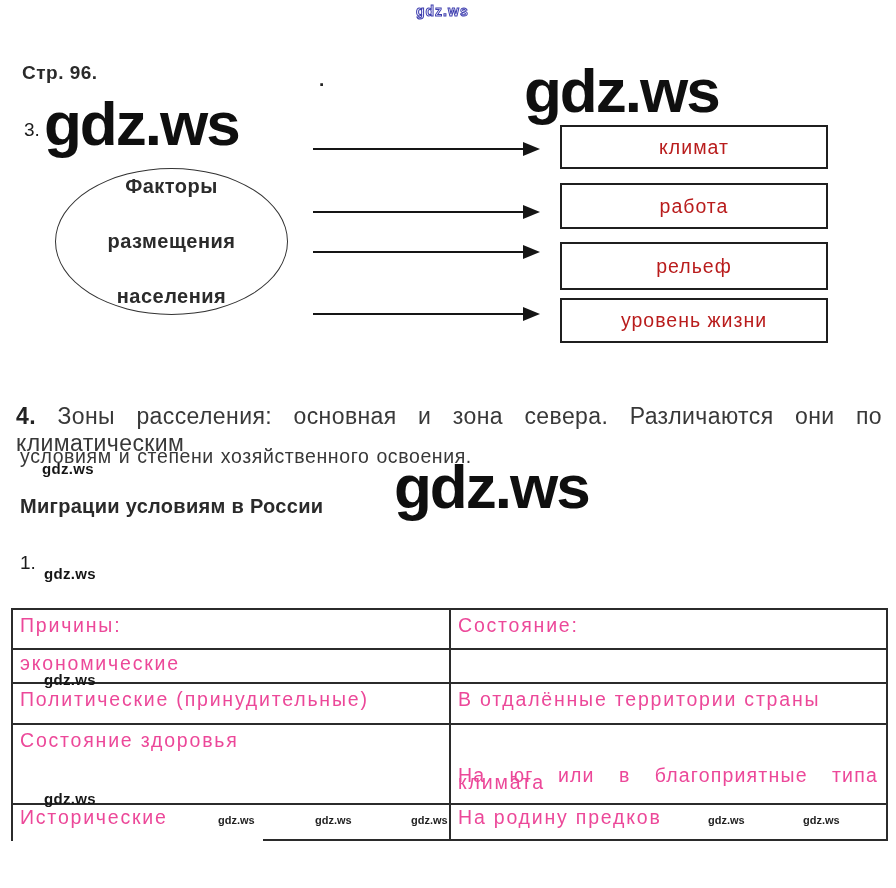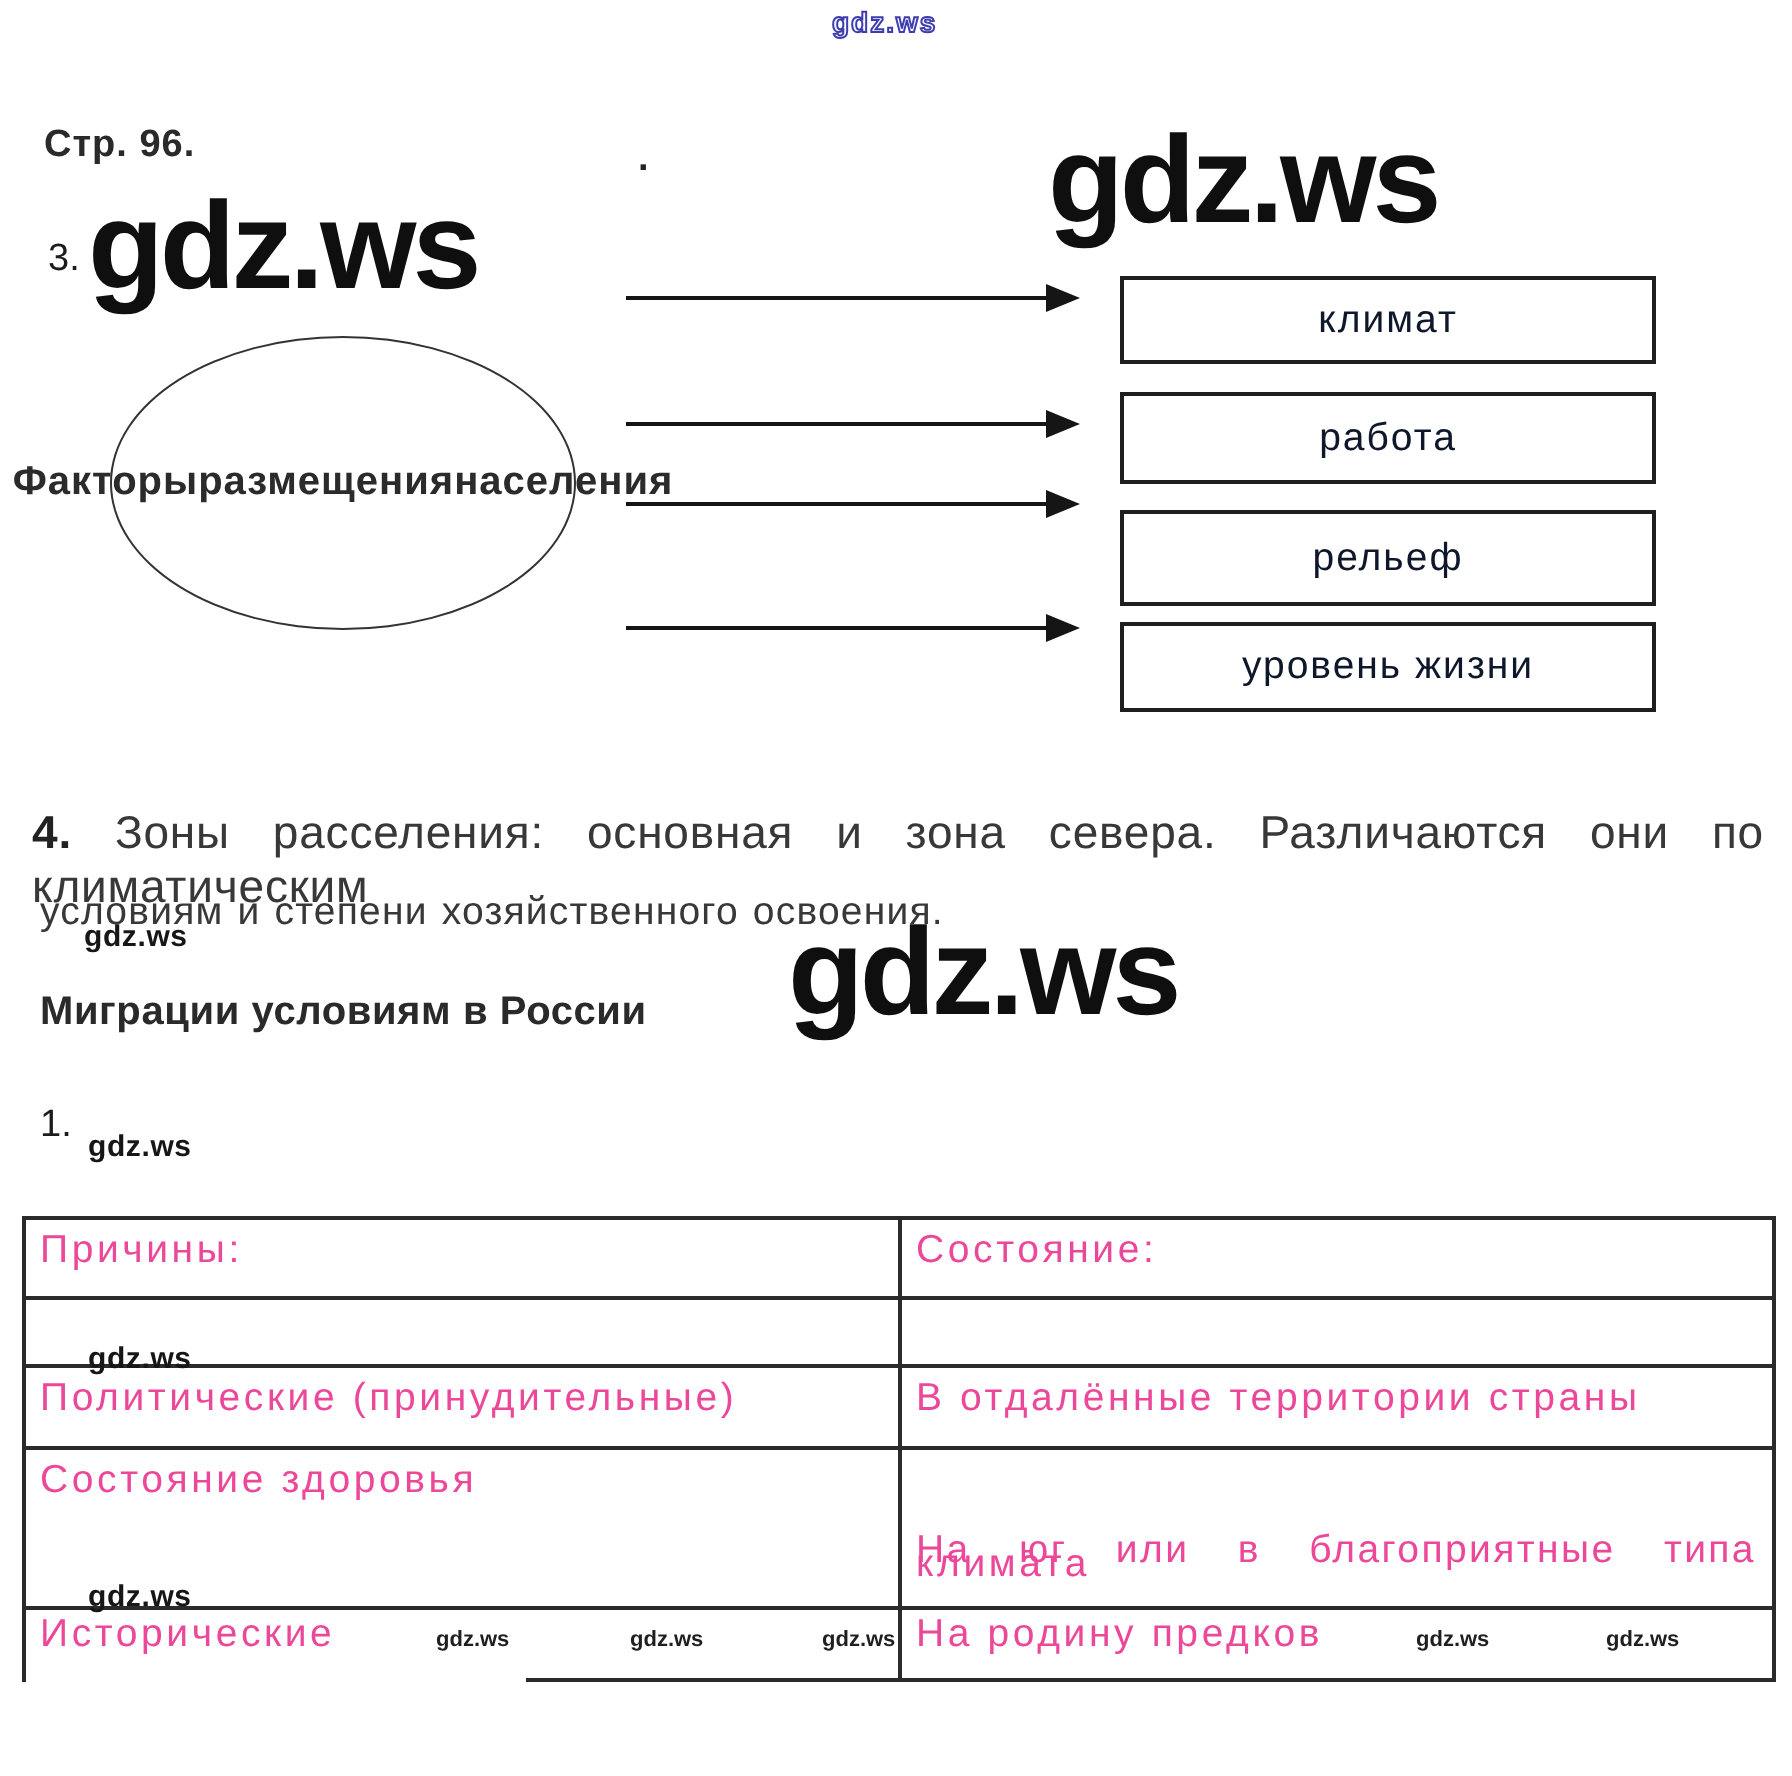--- a/index.html
+++ b/index.html
@@ -21,33 +21,34 @@
   .wm-xs { font-size:11px; font-weight:700; color:#1f1f1f; }
 
   .page-heading { left:22px; top:62px; font-size:19px; font-weight:700; color:#2a2a2a; letter-spacing:0.5px; }
   .stray-dot { left:319px; top:69px; font-size:19px; font-weight:700; color:#222; }
   .q-num { font-size:19px; color:#1c1c1c; }
 
   
   .ellipse {
     position:absolute; left:55px; top:168px; width:233px; height:147px;
     border:1.5px solid #333; border-radius:50%; box-sizing:border-box;
-    display:flex; flex-direction:row; justify-content:center; align-items:center;
+    display:flex; flex-direction:column; justify-content:center; align-items:center;
     font-size:20px; font-weight:700; line-height:31px; color:#2b2b2b; letter-spacing:0.5px;
     text-align:center;
+    gap:24px;
   }
   .arrow { position:absolute; left:313px; width:210px; height:2px; background:#151515; }
   .arrow::after {
     content:""; position:absolute; right:-17px; top:-6px; width:0; height:0;
     border-left:17px solid #151515; border-top:7px solid transparent; border-bottom:7px solid transparent;
   }
   .fbox {
     position:absolute; left:560px; width:268px; box-sizing:border-box;
     border:2px solid #1f1f1f; display:flex; align-items:center; justify-content:center;
-    font-size:19.5px; color:#0f172a; letter-spacing:1px;margin-top:13px;
+    font-size:19.5px; color:#b91c1c; letter-spacing:1px;
   }
 
   
   .p4-1 {
     left:16px; top:403px; width:866px; font-size:23px; color:#383838;
     text-align:justify; text-align-last:justify; letter-spacing:0.4px; white-space:normal;
   }
   .p4-1 b { color:#222; }
   .p4-2 { left:20px; top:445px; font-size:19.5px; color:#383838; letter-spacing:0.6px; word-spacing:1px; }
 
@@ -118,20 +119,21 @@
     <div class="tl t-right"></div>
     <div class="tl t-mid"></div>
     <div class="tl t-r1"></div>
     <div class="tl t-r2"></div>
     <div class="tl t-r3"></div>
     <div class="tl t-r4"></div>
 
     <div class="cell" style="left:9px; top:6px;">Причины:</div>
     <div class="cell" style="left:447px; top:6px;">Состояние:</div>
 
+    <div class="cell" style="left:9px; top:44px;">экономические</div>
 
     <div class="cell" style="left:9px; top:80px;">Политические (принудительные)</div>
     <div class="cell" style="left:447px; top:80px;">В отдалённые территории страны</div>
 
     <div class="cell" style="left:9px; top:121px;">Состояние здоровья</div>
     <div class="flexline" style="left:447px; top:121px;">
       <span>На</span>
       <span>юг</span>
       <span>или</span>
       <span>в</span>

